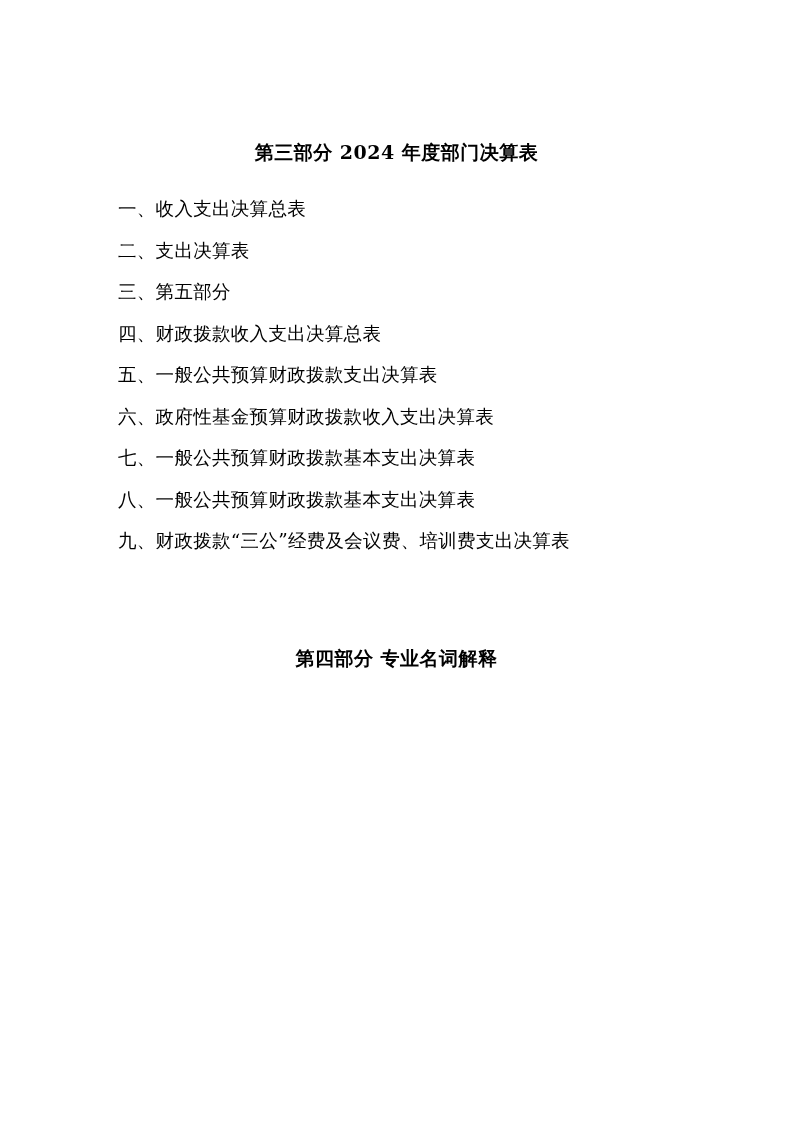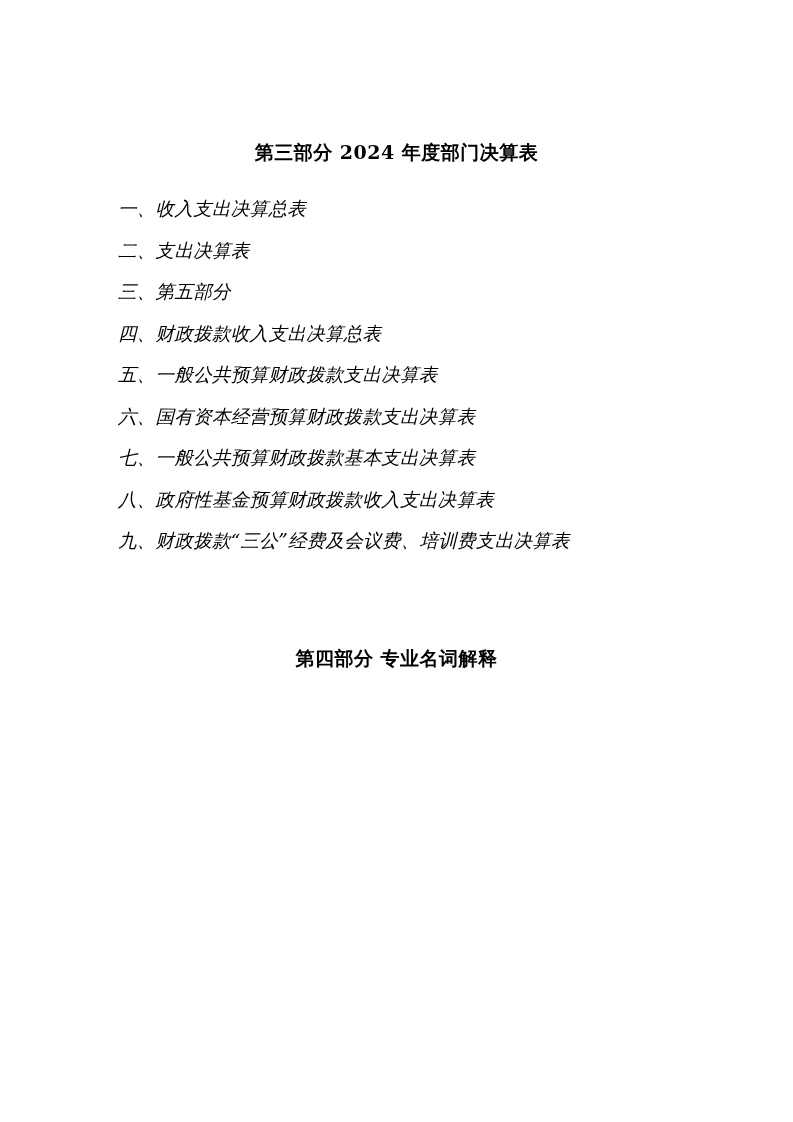--- a/index.html
+++ b/index.html
@@ -44,21 +44,20 @@
     width: 600px;
     list-style: none;
     margin: 0;
     padding: 0;
   }
   .toc-item {
     font-size: 18.5px;
     line-height: 41.5px;
     white-space: nowrap;
     letter-spacing: 0.3px;
-    font-style: italic;
   }
   #heading-part4 {
     position: absolute;
     left: 0;
     right: 0;
     top: 646px;
   }
   #heading-part5 {
     position: absolute;
     left: 0;
@@ -74,22 +73,22 @@
   <div class="section-heading" id="heading-part3">
     <span class="inner">第三部分    2024 年度部门决算表</span>
   </div>
 
   <ul class="toc-list">
     <li class="toc-item">一、收入支出决算总表</li>
     <li class="toc-item">二、支出决算表</li>
     <li class="toc-item">三、第五部分</li>
     <li class="toc-item">四、财政拨款收入支出决算总表</li>
     <li class="toc-item">五、一般公共预算财政拨款支出决算表</li>
-    <li class="toc-item">六、国有资本经营预算财政拨款支出决算表</li>
+    <li class="toc-item">六、政府性基金预算财政拨款收入支出决算表</li>
     <li class="toc-item">七、一般公共预算财政拨款基本支出决算表</li>
-    <li class="toc-item">八、政府性基金预算财政拨款收入支出决算表</li>
+    <li class="toc-item">八、一般公共预算财政拨款基本支出决算表</li>
     <li class="toc-item">九、财政拨款“三公”经费及会议费、培训费支出决算表</li>
   </ul>
 
   <div class="section-heading" id="heading-part4">第四部分 专业名词解释</div>
 
 
 </div>
 
 </body></html>

